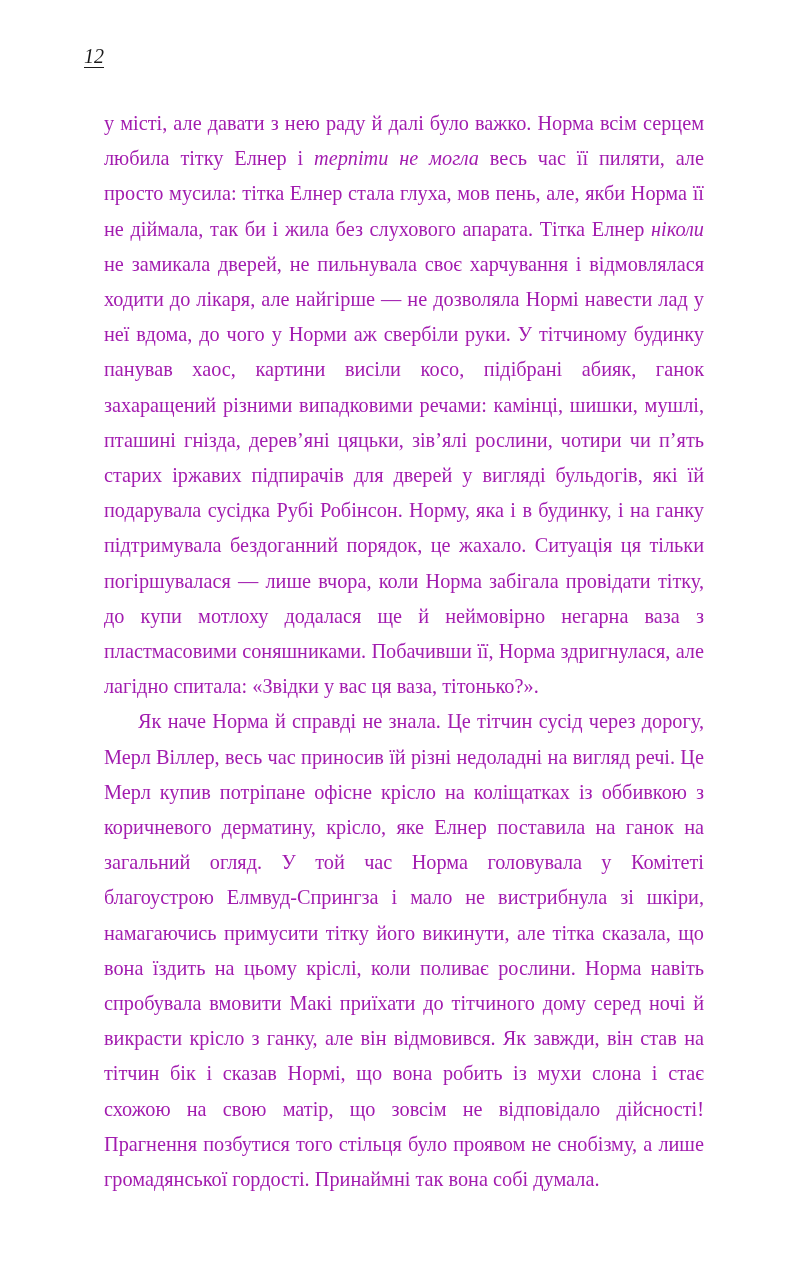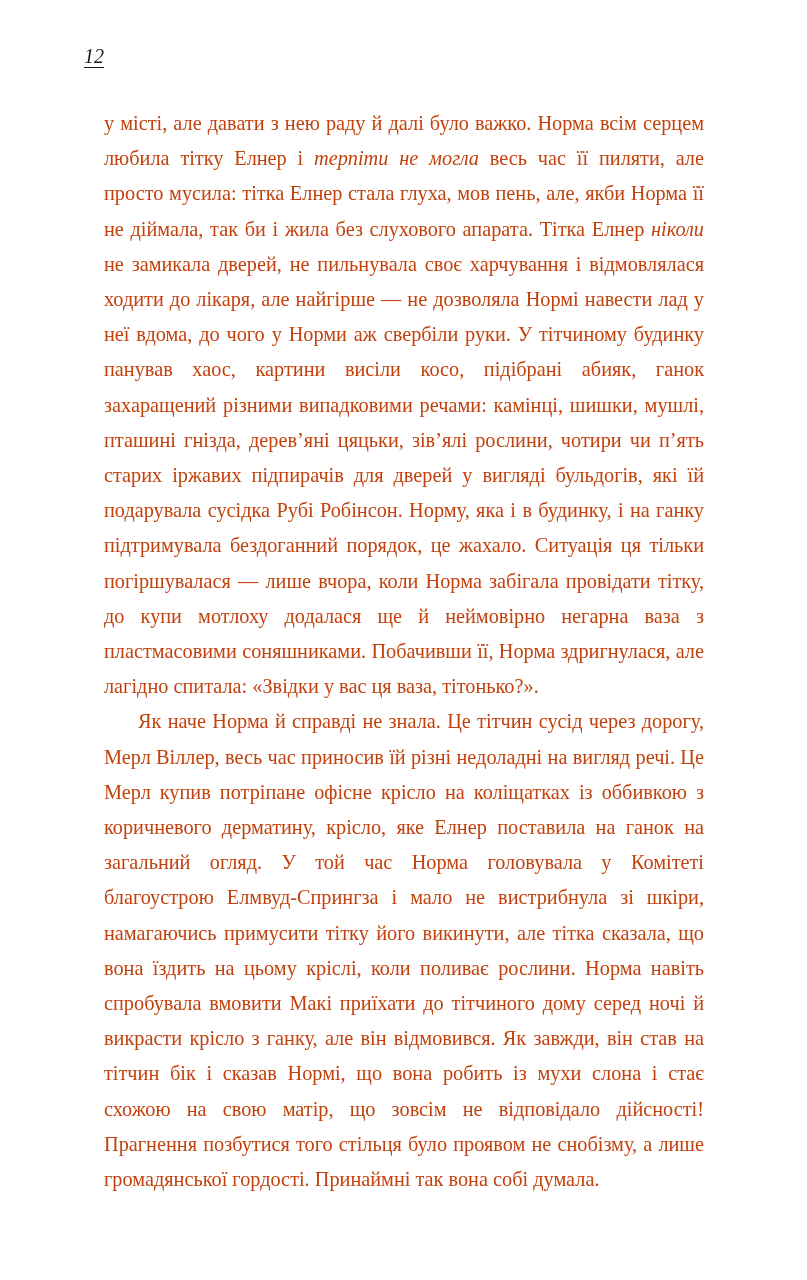--- a/index.html
+++ b/index.html
@@ -38,21 +38,21 @@
   }
   .text-block {
     position: absolute;
     left: 104px;
     top: 106px;
     width: 600px;
     font-size: 20.3px;
     line-height: 35.2px;
     text-align: justify;
     text-justify: inter-word;
-    color: #c2410c;
+    color: #a21caf;
   }
   .text-block p {
     margin: 0;
   }
   .text-block p.indent {
     text-indent: 34px;
   }
   .text-block i {
     font-style: italic;
   }

